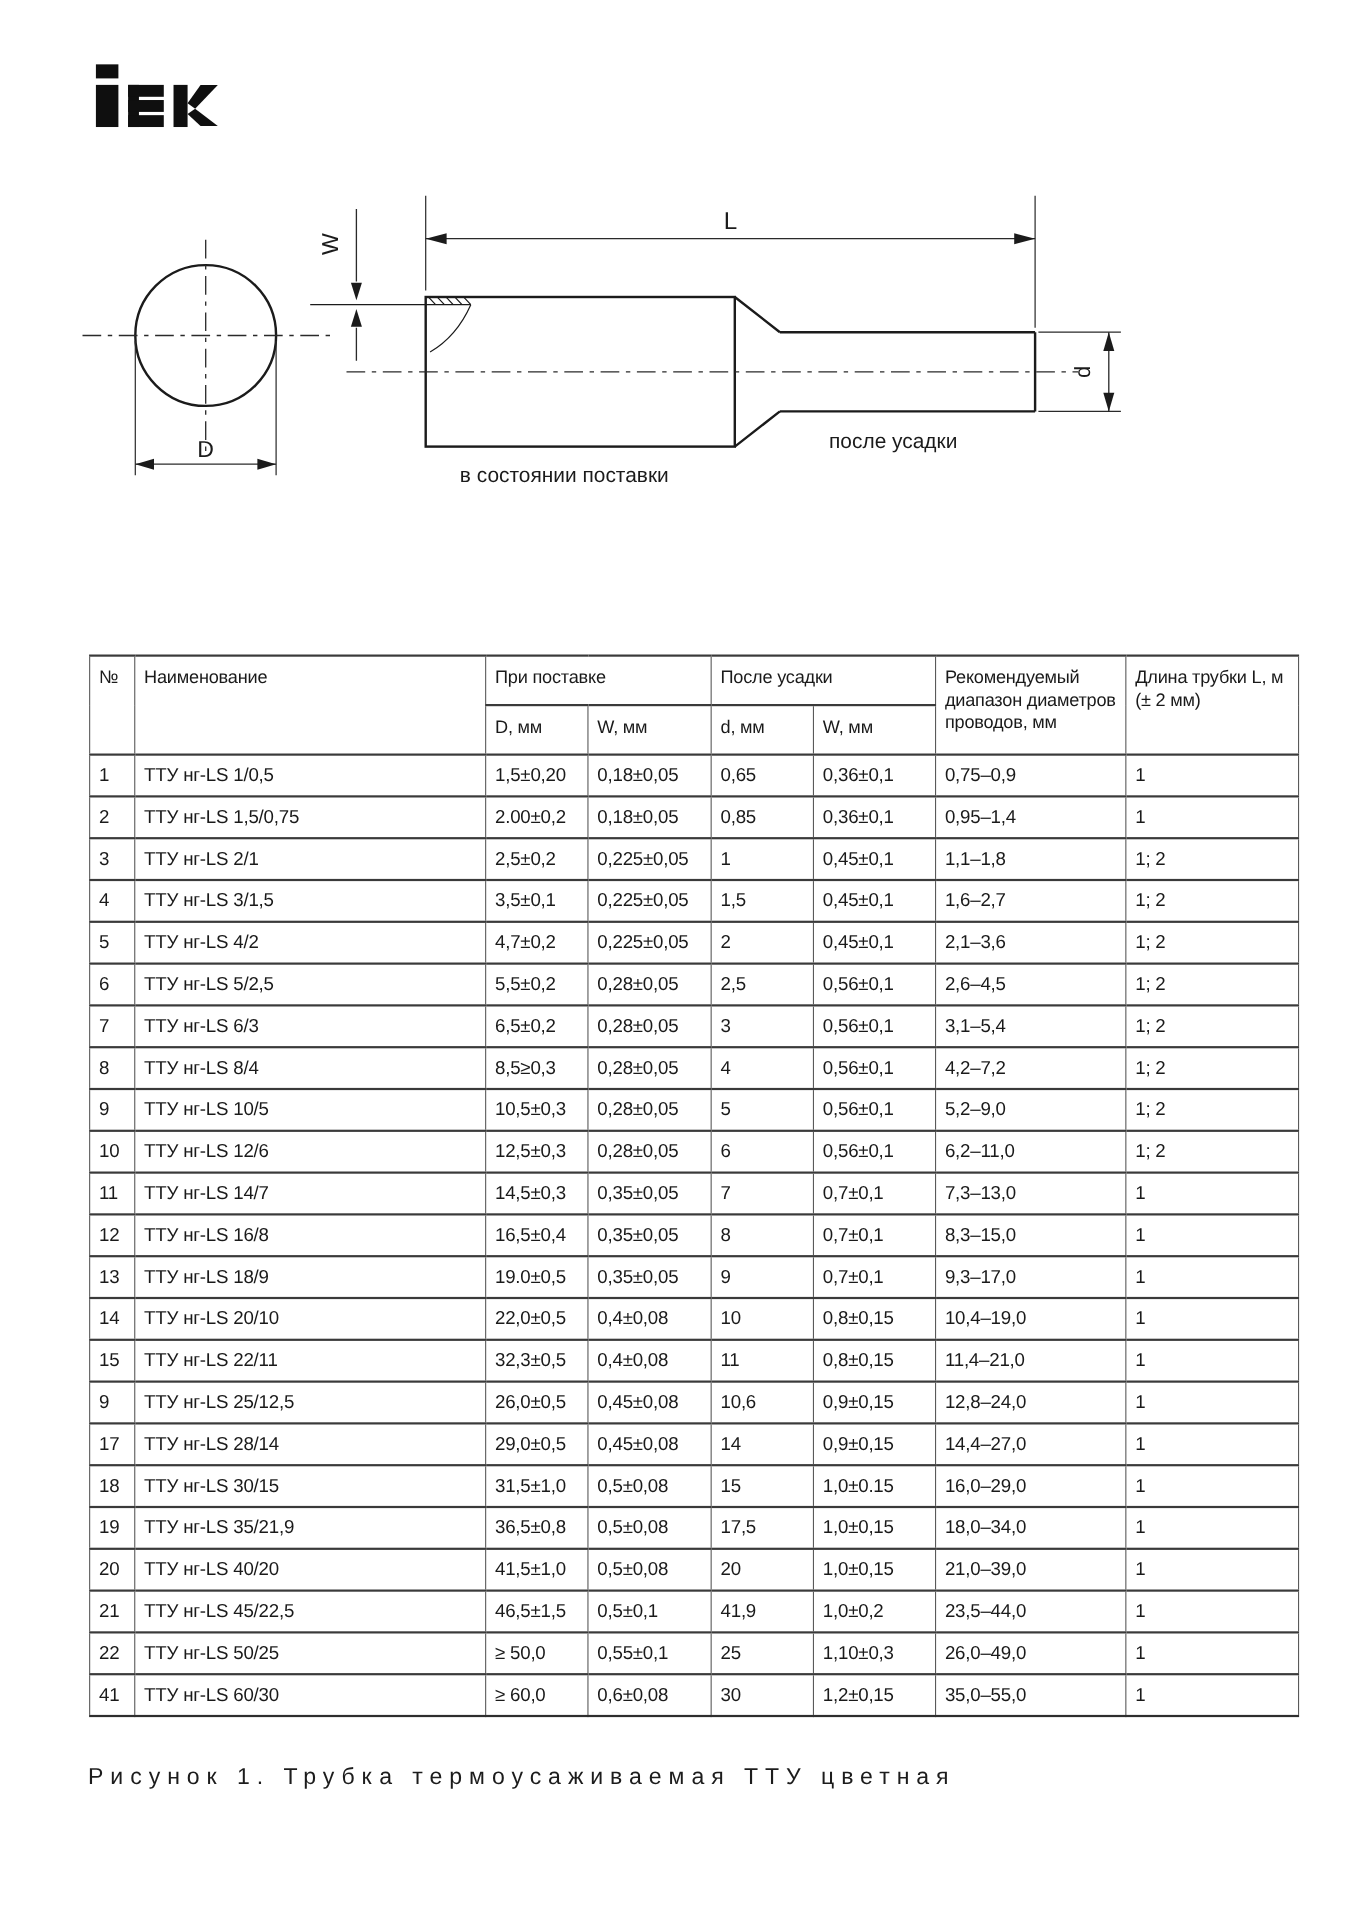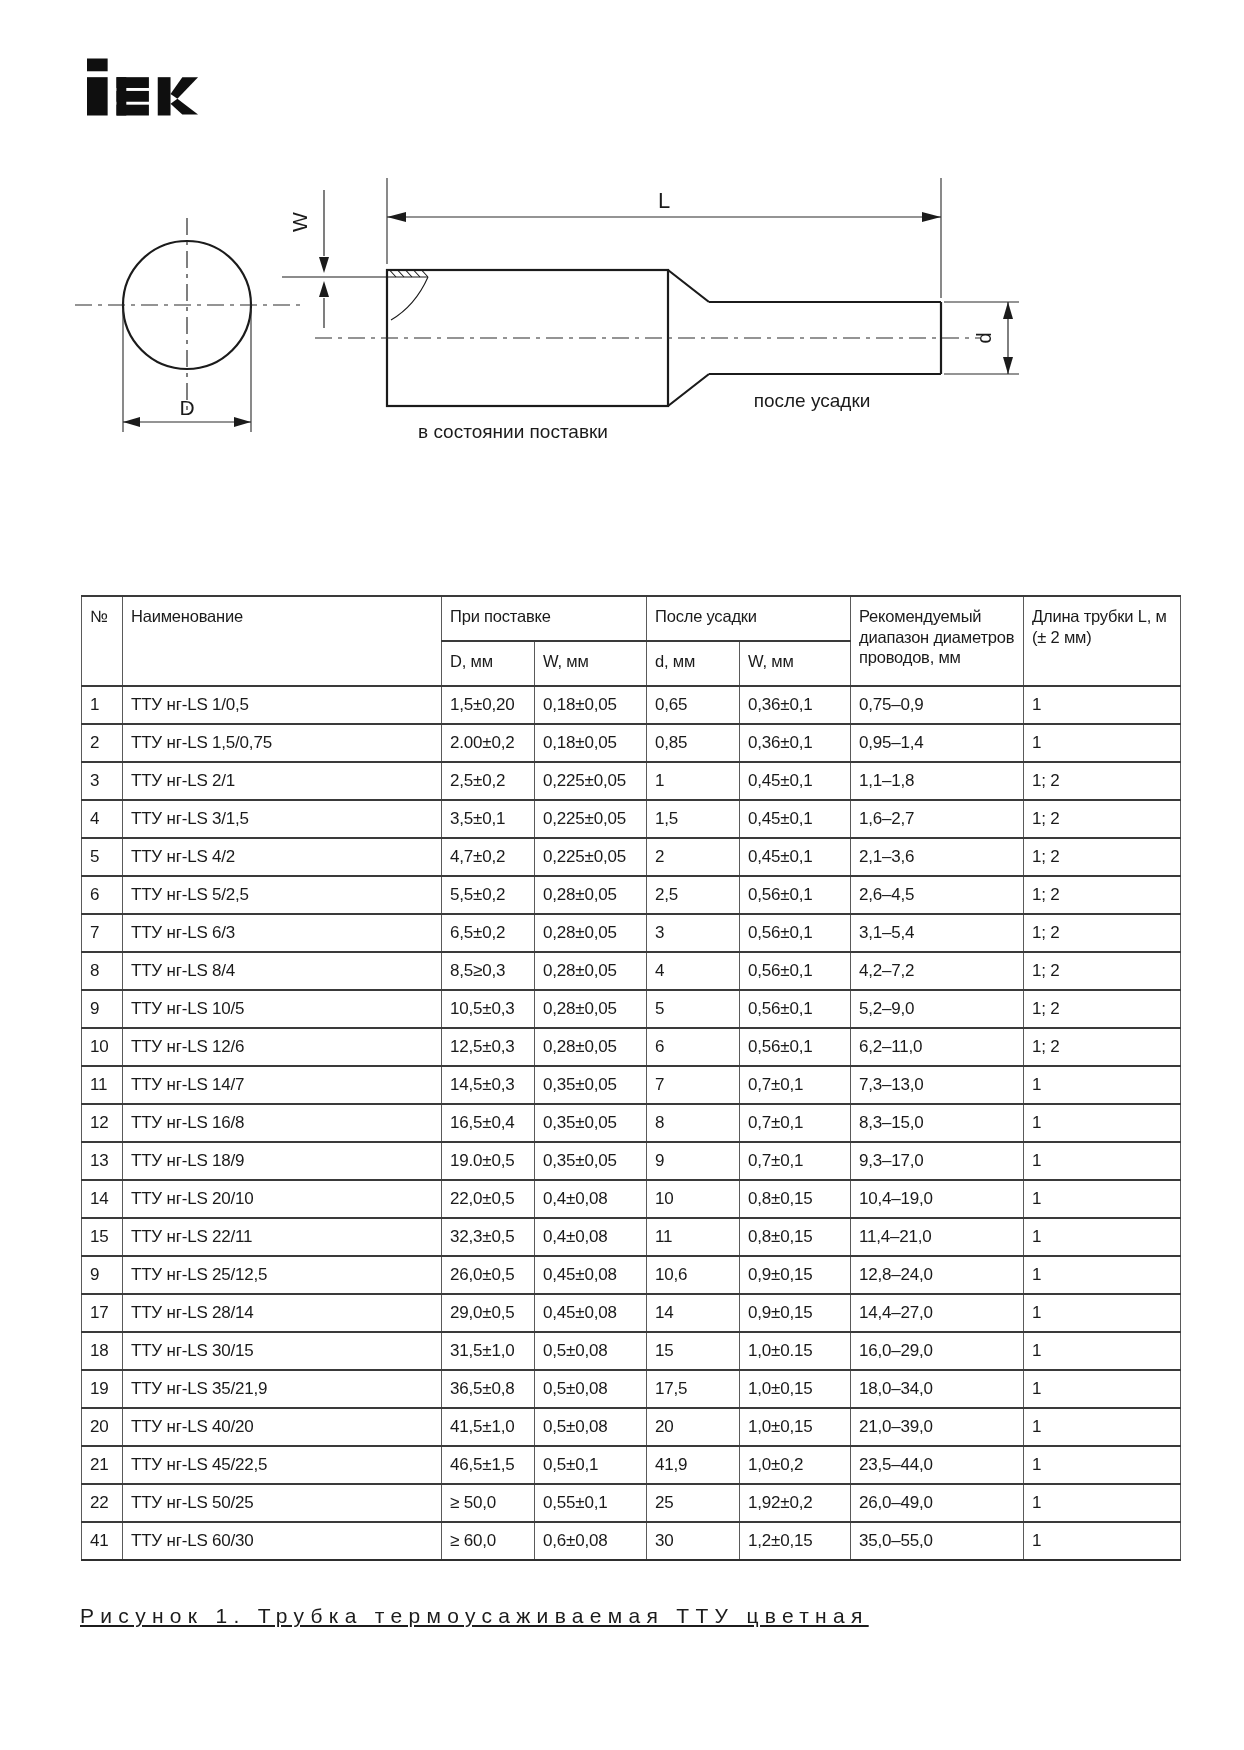--- a/index.html
+++ b/index.html
@@ -20,21 +20,21 @@
     border-left:1.5px solid #5a5a5a;border-top:2px solid #3a3a3a;
     padding:2px 5px 2px 8px;font-weight:400;text-align:left;
     box-sizing:border-box;overflow:hidden;
   }
   table.spec th{vertical-align:top;padding-top:9px;font-size:16.5px;height:45px;line-height:1.25;}
   table.spec td{height:38px;font-size:17px;vertical-align:middle;line-height:1.05;}
   td.c-num{text-align:center;padding-left:2px;padding-right:2px;}
   .pre{white-space:pre-line;}
   .caption{
     position:absolute;left:80px;top:1604px;font-size:21px;color:#1c1c1c;
-    letter-spacing:0.30em;white-space:nowrap;text-decoration:underline;
+    letter-spacing:0.30em;white-space:nowrap;
   }
   svg text{font-family:"Liberation Sans", sans-serif;fill:#1b1b1b;letter-spacing:0;}
 </style>
 </head>
 <body>
 
 <svg class="logo" width="113" height="58" viewBox="0 0 115 58" aria-label="IEK">
   <g fill="#0f0f0f">
     <rect x="0" y="0" width="21" height="13"></rect>
     <rect x="0" y="19" width="21" height="39"></rect>
@@ -344,21 +344,21 @@
           <td>1,0±0,2</td>
           <td>23,5–44,0</td>
           <td>1</td>
         </tr>
         <tr>
           <td class="c-num">22</td>
           <td>ТТУ нг-LS 50/25</td>
           <td>≥ 50,0</td>
           <td>0,55±0,1</td>
           <td>25</td>
-          <td>1,92±0,2</td>
+          <td>1,10±0,3</td>
           <td>26,0–49,0</td>
           <td>1</td>
         </tr>
         <tr>
           <td class="c-num">41</td>
           <td>ТТУ нг-LS 60/30</td>
           <td>≥ 60,0</td>
           <td>0,6±0,08</td>
           <td>30</td>
           <td>1,2±0,15</td>

